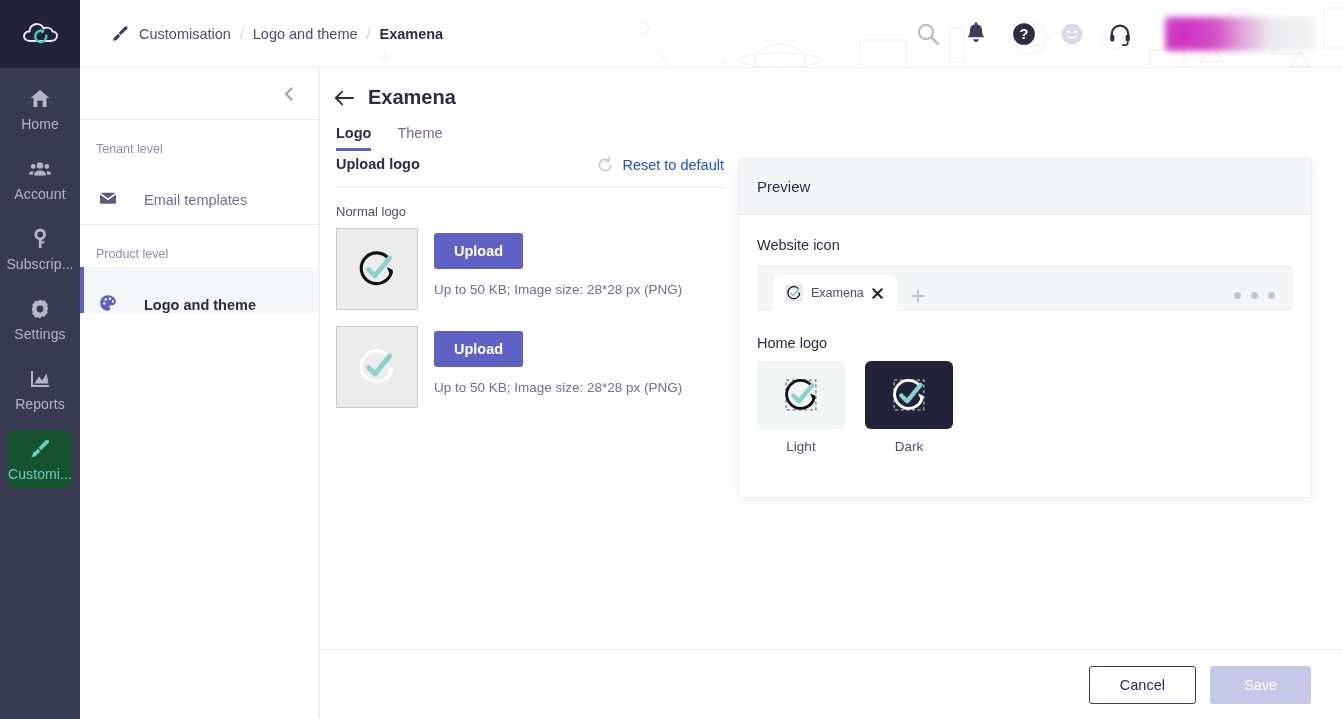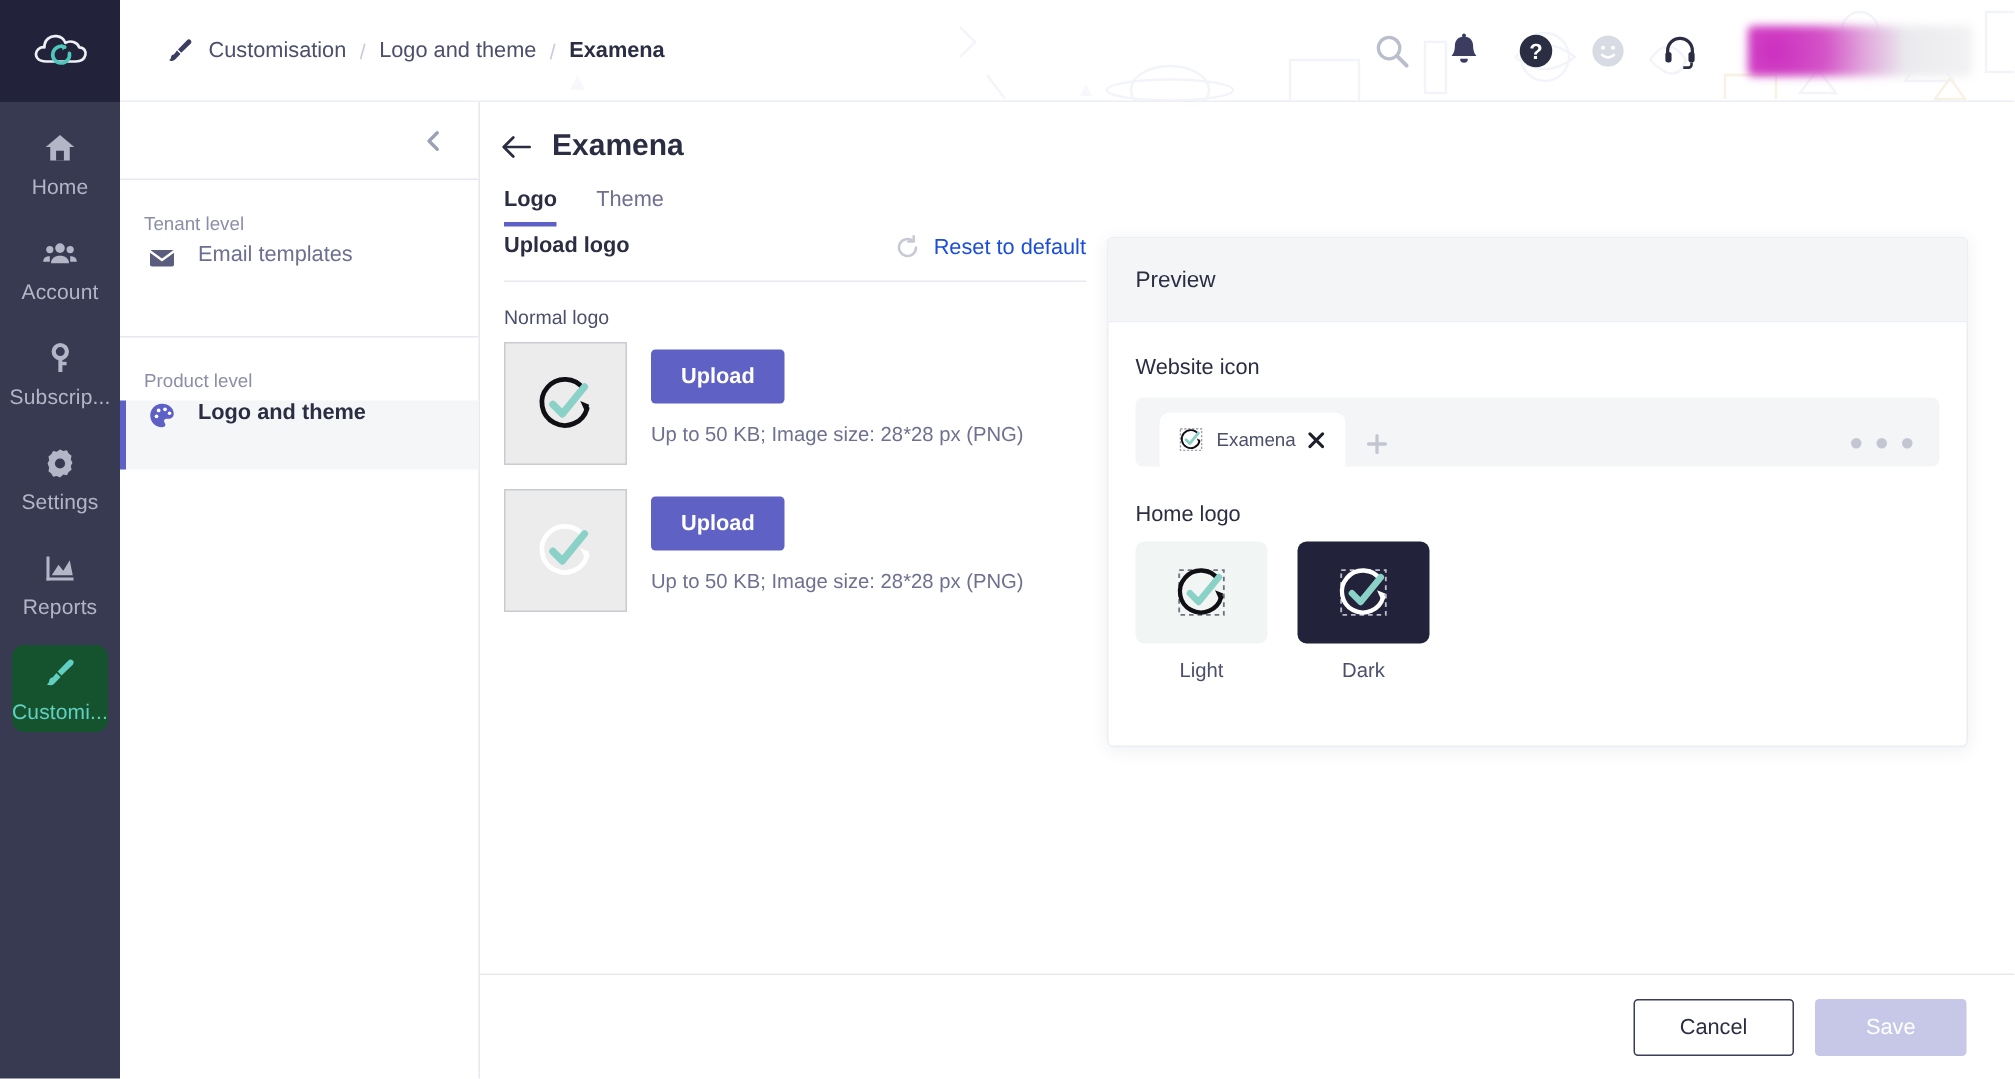--- a/index.html
+++ b/index.html
@@ -65,21 +65,21 @@
   }
   #subnav-head {
     height: 52px; border-bottom: 1px solid #e7e9ef;
     display: flex; align-items: center; justify-content: flex-end; padding-right: 22px;
   }
   #collapse-btn { cursor: pointer; display: block; }
   .grp-label {
     font-size: 12.5px; color: #8b8ea6; padding: 22px 0 0 16px;
   }
   .nav-row {
-    height: 46px; display: flex; align-items: flex-start; gap: 14px;
+    height: 46px; display: flex; align-items: flex-end; gap: 26px;
     padding-left: 18px; cursor: pointer; position: relative; margin-top: 6px;
   }
   .nav-row .nl { font-size: 14.5px; color: #6d7090; }
   .nav-row.active { background: #f5f6f8; }
   .nav-row.active .nl { color: #2b2d42; font-weight: bold; }
   .nav-row.active::before {
     content: ""; position: absolute; left: 0; top: 0; bottom: 0; width: 4px; background: #5d60c4;
   }
   .sect-divider { height: 1px; background: #e7e9ef; margin-top: 16px; }
 

